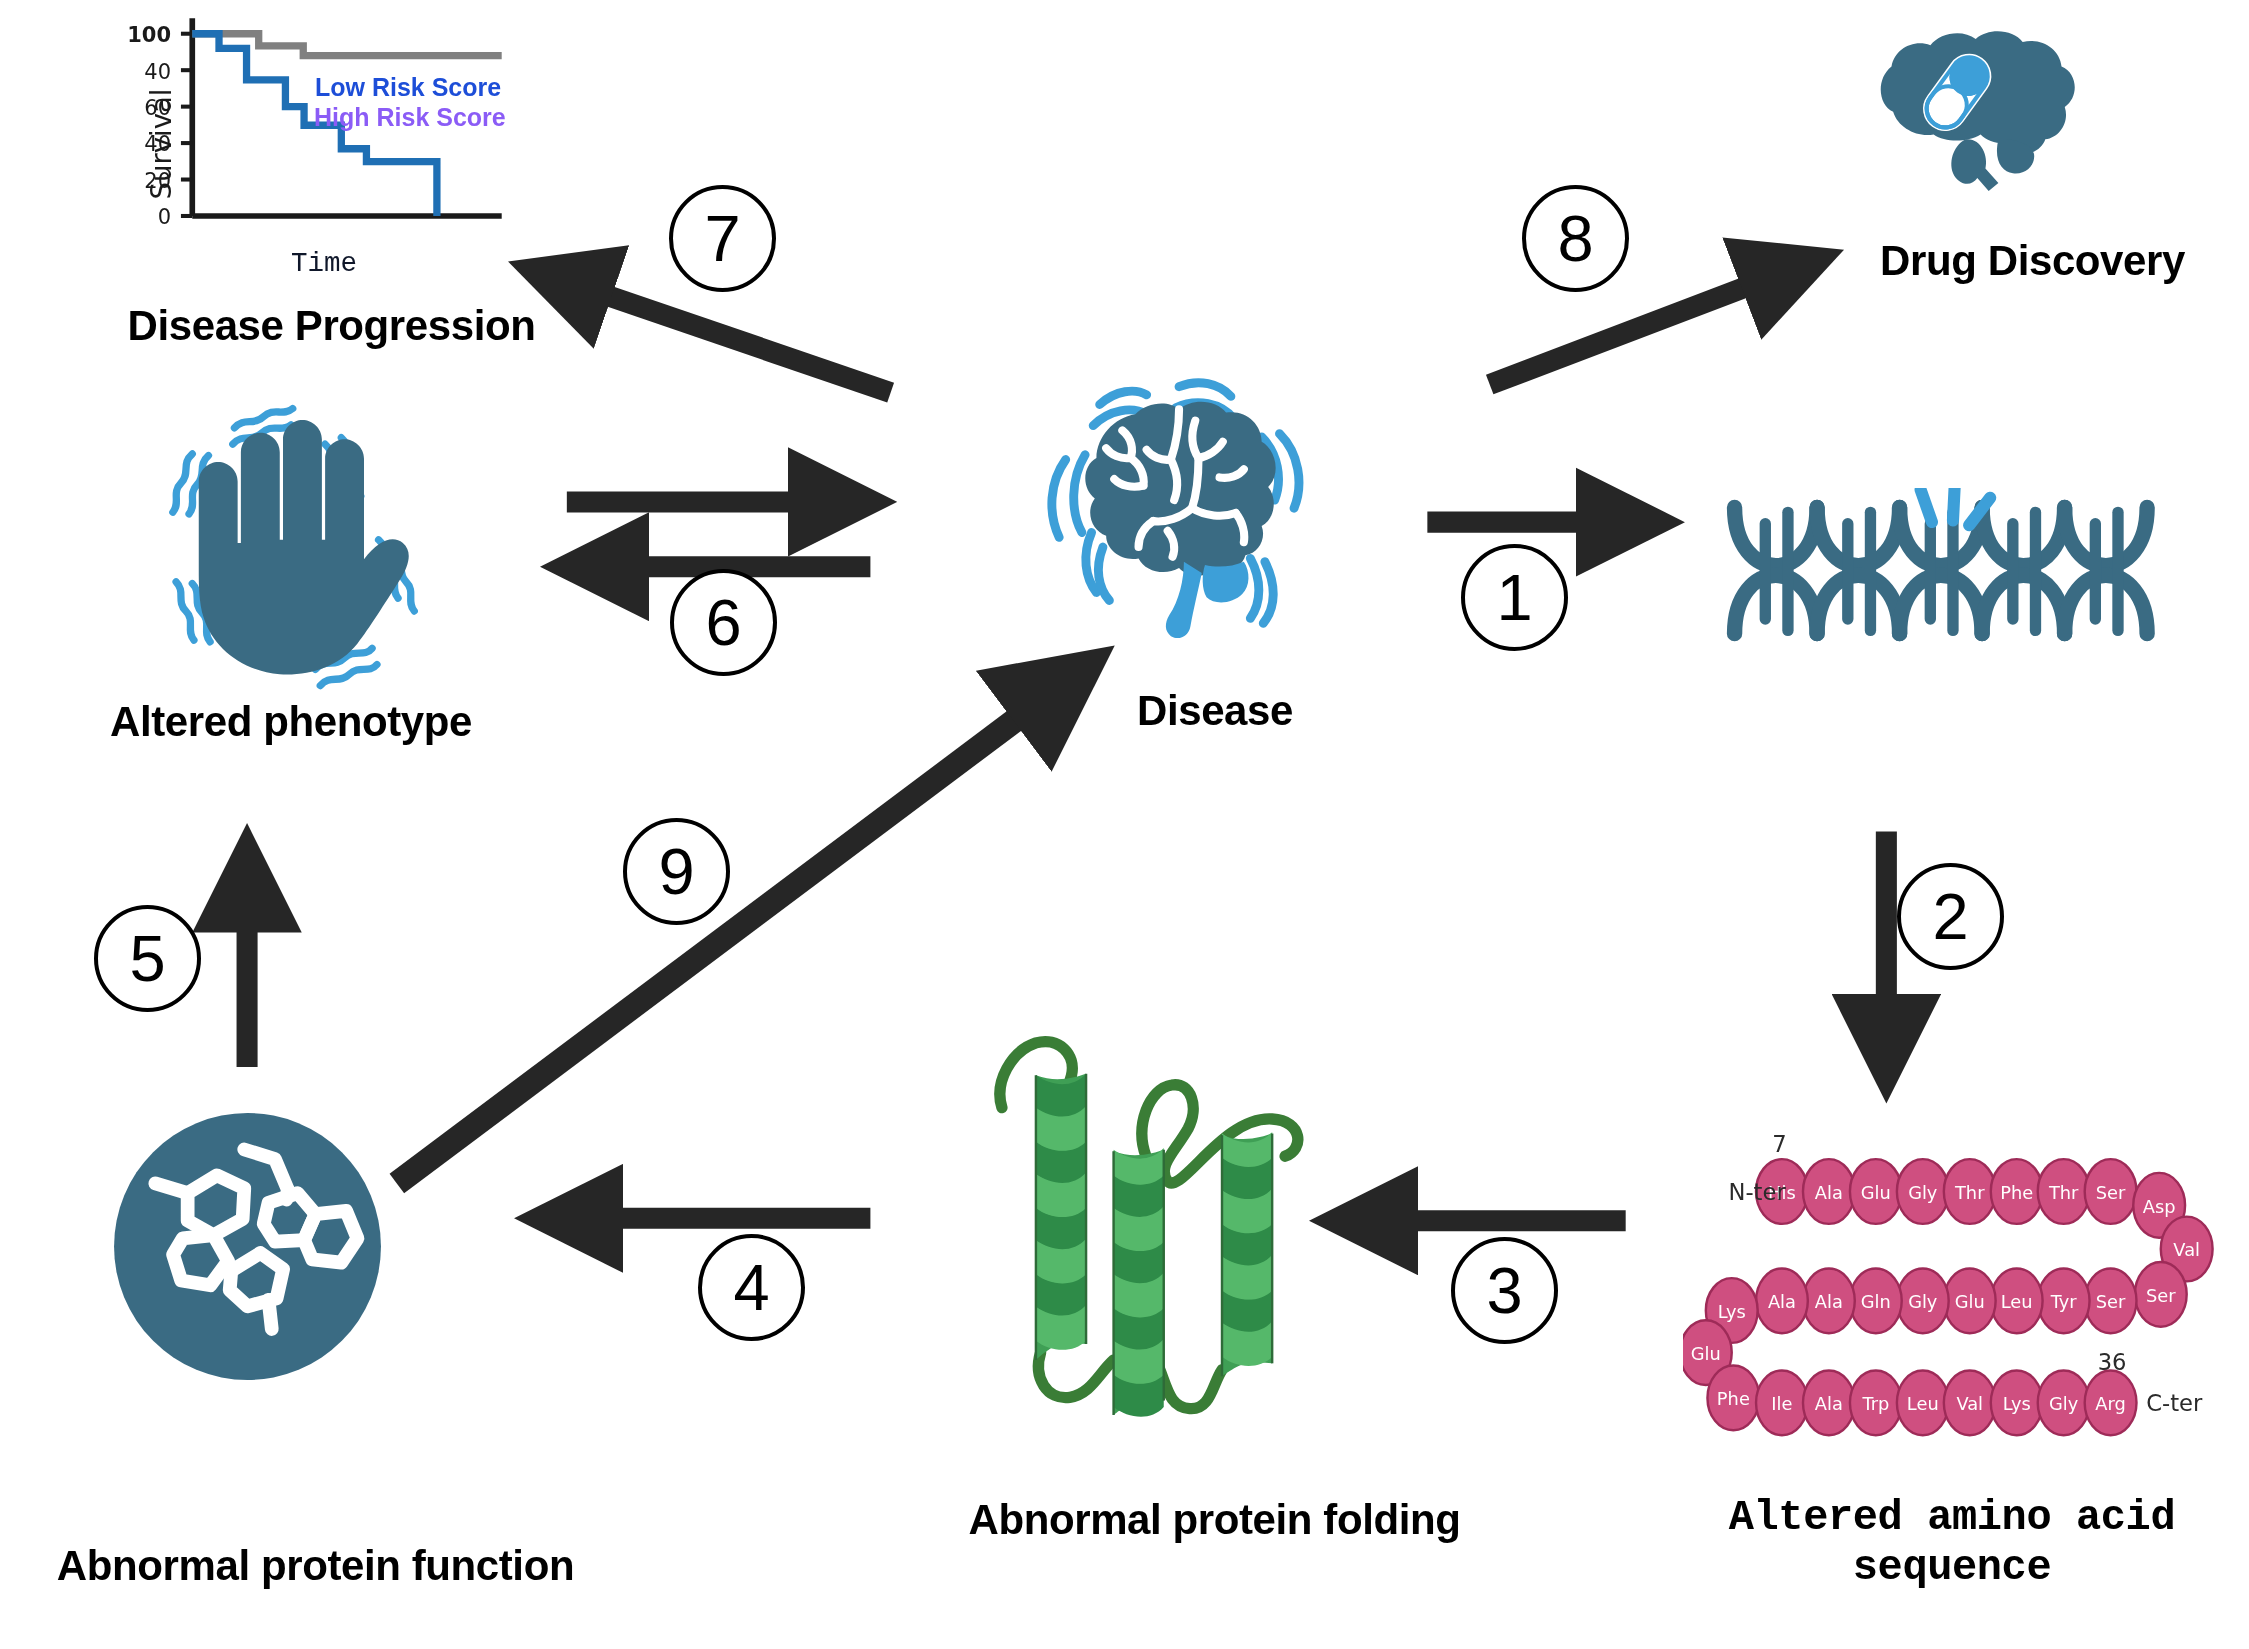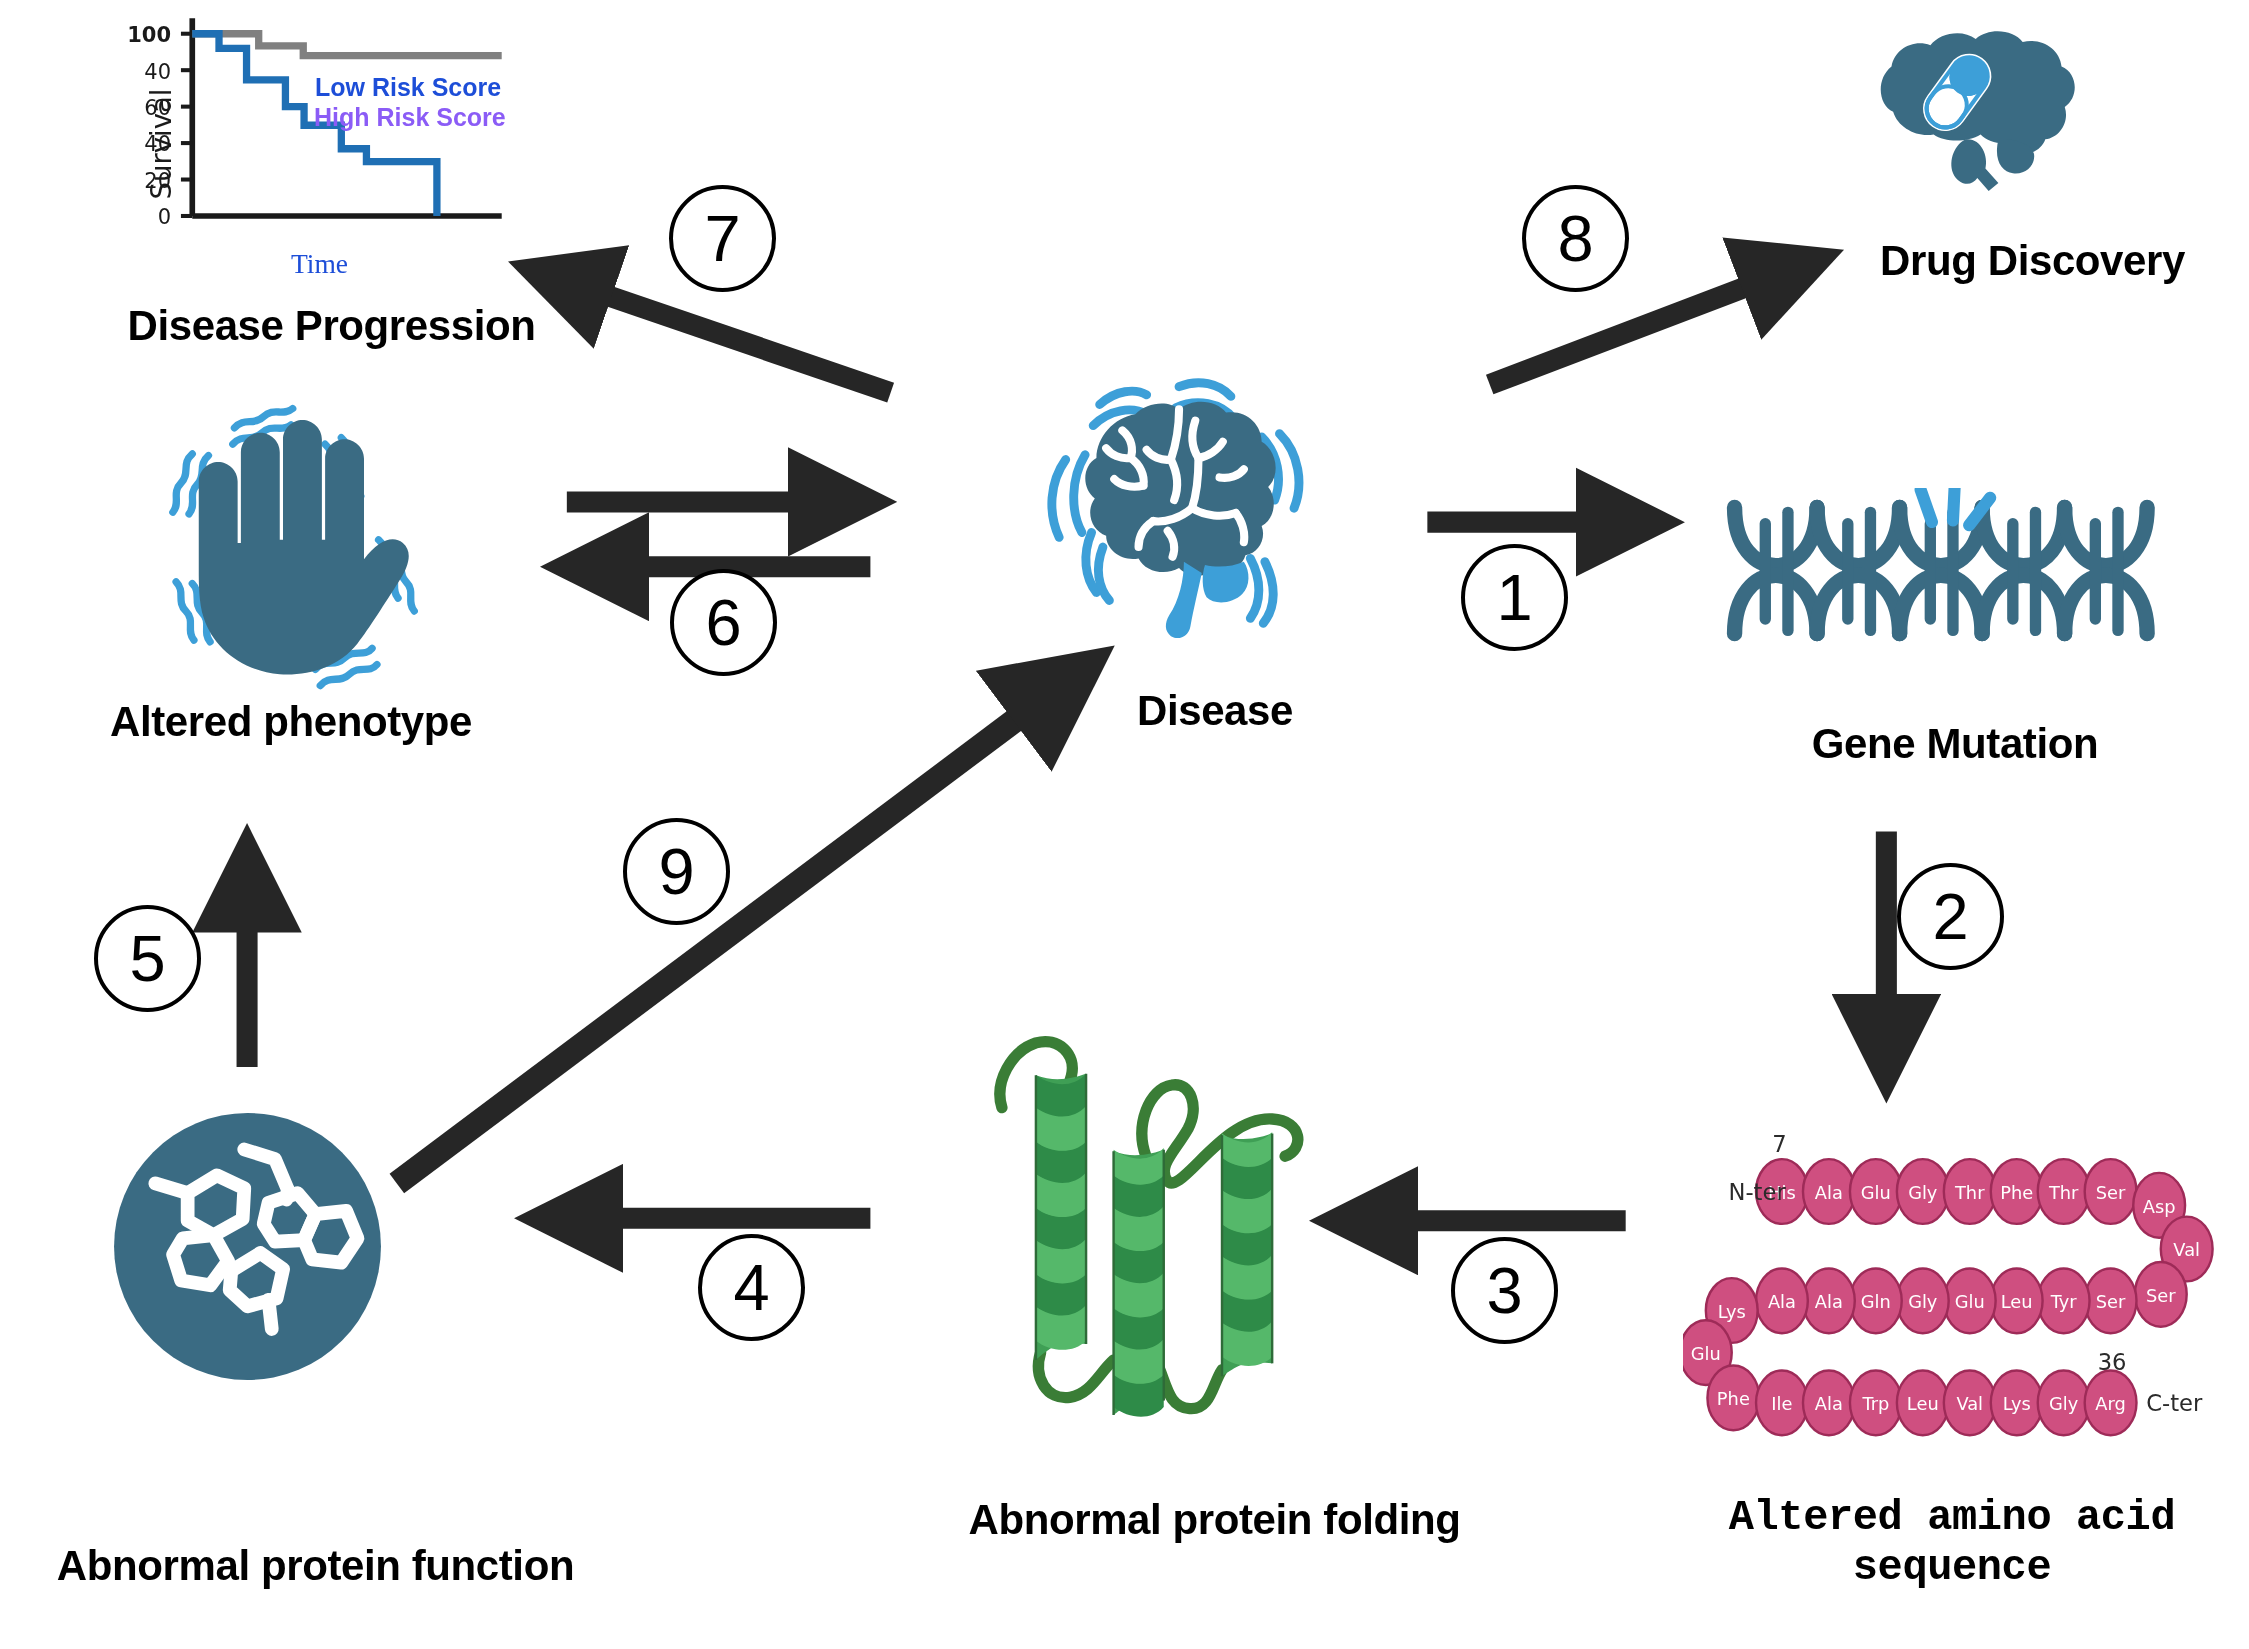--- a/index.html
+++ b/index.html
@@ -67,22 +67,22 @@
     transform-origin: center;
     font-size: 27.5px;
     color: #1a1a1a;
     font-family: "DejaVu Sans", sans-serif;
   }
   .chart-xlabel {
     position: absolute;
     left: 170px;
     top: 241px;
     font-size: 27.5px;
-    color: #1d4ed8;
-    font-family: Liberation Serif, serif;
+    color: #0f172a;
+    font-family: Liberation Mono, monospace;
   }
   .legend-low, .legend-high {
     position: absolute;
     font-size: 25px;
     font-weight: bold;
     font-family: "Liberation Sans", sans-serif;
     white-space: nowrap;
   }
   .legend-low { left: 194px; top: 66px; color: #1d4ed8; }
   .legend-high { left: 193px; top: 96px; color: #8b5cf6; }
@@ -297,21 +297,20 @@
         <line x1="390" y1="30" x2="390" y2="176"></line>
         <line x1="464" y1="44" x2="464" y2="162"></line>
         <line x1="492" y1="30" x2="492" y2="176"></line>
       </g>
       <g stroke="#3d9fd8" stroke-width="15" stroke-linecap="round">
         <line x1="248" y1="2" x2="262" y2="42"></line>
         <line x1="290" y1="0" x2="288" y2="40"></line>
         <line x1="334" y1="12" x2="308" y2="46"></line>
       </g>
     </svg>
-    <div class="node-label" style="left:0px;top:251px;width:518px;font-size:42px;">Gene Mutation</div>
   </div>
 
   <div class="node" style="left:89px;top:1109px;width:453px;height:494px;">
     <svg width="275" height="275" viewBox="0 0 340 340" style="position:absolute;left:21px;top:0;">
       <circle cx="170" cy="170" r="165" fill="#3a6b83"></circle>
       <g stroke="#ffffff" stroke-width="17" fill="none" stroke-linejoin="round" stroke-linecap="round">
         <polygon points="96,104 132,82 166,98 164,136 128,156 96,138"></polygon>
         <polygon points="90,160 128,156 146,188 124,218 88,212 78,180"></polygon>
         <line x1="56" y1="92" x2="96" y2="104"></line>
         <polygon points="150,200 186,178 214,198 206,234 170,244 148,224"></polygon>

